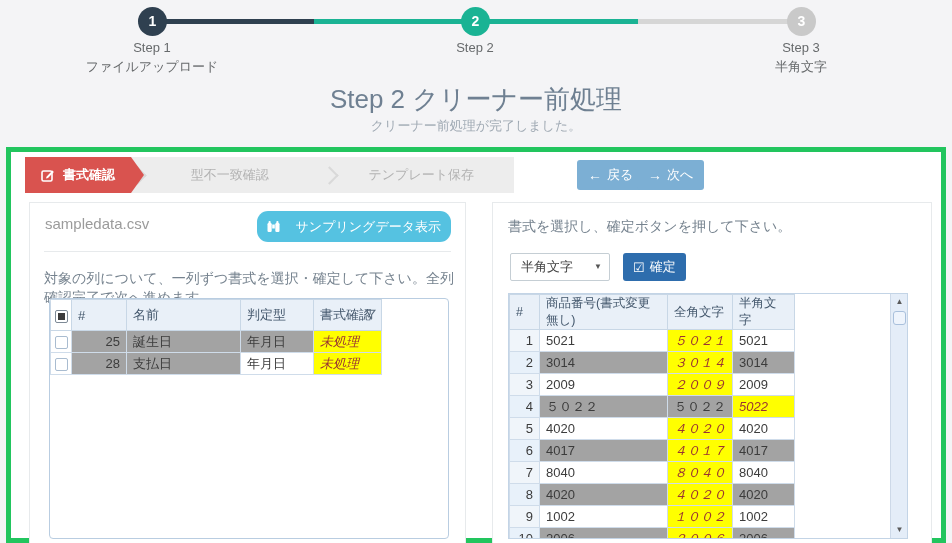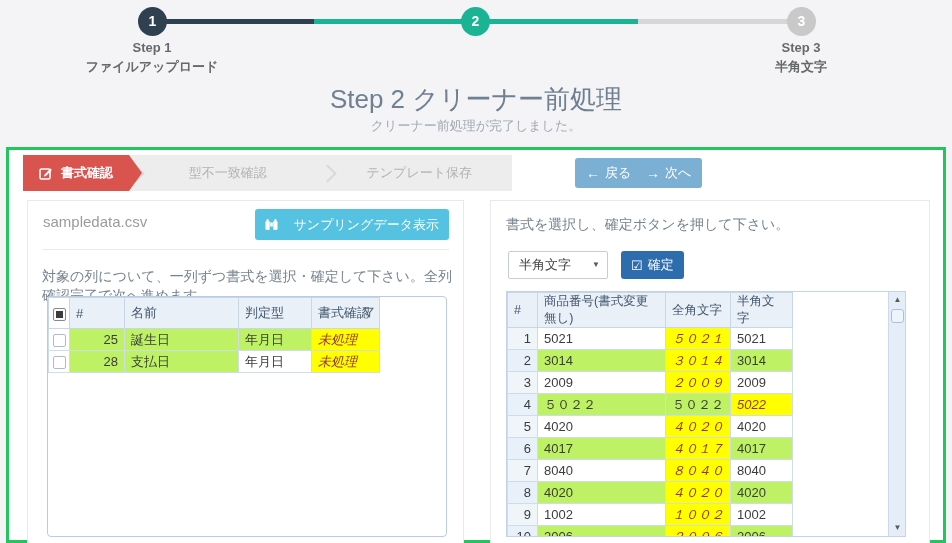--- a/index.html
+++ b/index.html
@@ -12,32 +12,32 @@
   .seg-1 { left:152px; width:162px; background:#2f4050; }
   .seg-2 { left:314px; width:161px; background:#1ab394; }
   .seg-3 { left:475px; width:163px; background:#1ab394; }
   .seg-4 { left:638px; width:163px; background:#d6d6d6; }
   .step-circle { position:absolute; top:7px; width:29px; height:29px; border-radius:50%;
     color:#fff; font-size:14px; font-weight:bold; text-align:center; line-height:29px; z-index:2; }
   .sc-1 { left:138px; background:#2f4050; }
   .sc-2 { left:461px; background:#1ab394; }
   .sc-3 { left:787px; background:#c9c9c9; }
   .step-label { position:absolute; top:39px; width:220px; text-align:center;
-    font-size:13px; color:#676a6c; line-height:1.45;font-weight:bold; }
+    font-size:13px; color:#676a6c; line-height:1.45; }
   .sl-1 { left:42px; } .sl-2 { left:365px; } .sl-3 { left:691px; }
 
   
   .page-title { position:absolute; top:82px; left:0; width:952px; text-align:center;
     font-size:26px; color:#6f8092; }
   .page-subtitle { position:absolute; top:117px; left:0; width:952px; text-align:center;
     font-size:13px; color:#9fa9b3; }
 
   
   .container { position:absolute; top:147px; left:6px; width:940px; height:396px;
-    background:#fff; border:3px solid #22c55e;padding-left:44px; }
+    background:#fff; border:5px solid #22c55e;padding-left:44px; }
 
   
   .tabbar { position:absolute; top:5px; left:14px; width:489px; height:36px;
     background:#ededed; display:flex; align-items:stretch; }
   .tab-active { position:relative; width:106px; background:#d9534f; color:#fff;
     display:flex; align-items:center; justify-content:center; gap:8px;
     font-size:13px; font-weight:bold; z-index:2; }
   .tab-active::after { content:""; position:absolute; left:100%; top:0;
     border-top:18px solid transparent; border-bottom:18px solid transparent;
     border-left:13px solid #d9534f; }
@@ -54,21 +54,21 @@
   .nav-arrow { font-weight:bold; font-size:14px; }
 
   
   .card { position:absolute; top:50px; background:#fff; border:1px solid #e7eaec; }
   .card-left  { left:18px;  width:437px; height:346px; }
   .card-right { left:481px; width:440px; height:346px; }
 
   
   .filename { position:absolute; top:12px; left:15px; font-size:15px; color:#9b9b9b; }
   .btn-sampling { position:absolute; top:8px; right:14px; height:31px; background:#55c2e1;
-    color:#fff; border:none; border-radius:3px; font-size:13px; font-family:inherit;
+    color:#fff; border:none; border-radius:11px; font-size:13px; font-family:inherit;
     display:flex; align-items:center; gap:16px; padding:0 10px; cursor:pointer; }
   .divider { position:absolute; top:48px; left:14px; right:14px; border-top:1px solid #e7eaec; }
   .instruction { position:absolute; top:55px; left:14px; width:410px;
     font-size:14px; color:#76838f; line-height:1.38;margin-top:11px; }
   .instruction-r { position:absolute; top:15px; left:15px; width:410px;
     font-size:14px; color:#76838f; }
 
   
   .grid-box { position:absolute; background:#fff; overflow:hidden; }
   .grid-left  { left:19px; top:95px; width:400px; height:241px;
@@ -77,21 +77,21 @@
     border:1px solid #c3d4e6; }
   table { border-collapse:collapse; table-layout:fixed; }
   th { background:#e9f0f8; color:#42566b; font-size:13px; font-weight:normal;
     text-align:left; border:1px solid #c8d7e6; padding:0 6px; }
   td { font-size:13px; color:#3c3c3c; border:1px solid #cfdcea; padding:0 6px;
     overflow:hidden; white-space:nowrap; }
   .t-left th { height:31px; } .t-left td { height:22px; }
   .t-right th { height:23px; font-size:12.5px; } .t-right td { height:22px; }
   .num { text-align:right; }
   .row-selected td { background:#c9cfd6; }
-  .row-alt td { background:#bef264; }
+  .row-alt td { background:#a3a3a3; }
   .cell-white { background:#fff !important; }
   .cell-yellow { background:#ffff00 !important; color:#993333;font-style:italic; }
   .numcell { background:#f0f5fa; }
   .row-alt .numcell { background:#e8f1fa; }
 
   
   .cb { width:13px; height:13px; background:#fff; border:1px solid #a9bcd0;
     border-radius:2px; display:inline-block; position:relative; vertical-align:middle; }
   .cb-checked::after { content:"✓"; position:absolute; left:1px; top:-2px;
     color:#3579b8; font-size:12px; font-weight:bold; }
@@ -133,20 +133,21 @@
     <div class="seg seg-3"></div>
     <div class="seg seg-4"></div>
     <div class="step-circle sc-1">1</div>
     <div class="step-circle sc-2">2</div>
     <div class="step-circle sc-3">3</div>
     <div class="step-label sl-1">
       <div>Step 1</div>
       <div>ファイルアップロード</div>
     </div>
     <div class="step-label sl-2">
+      <div>Step 2</div>
     </div>
     <div class="step-label sl-3">
       <div>Step 3</div>
       <div>半角文字</div>
     </div>
   </div>
 
   <div class="page-title">Step 2 クリーナー前処理</div>
   <div class="page-subtitle">クリーナー前処理が完了しました。</div>
 

